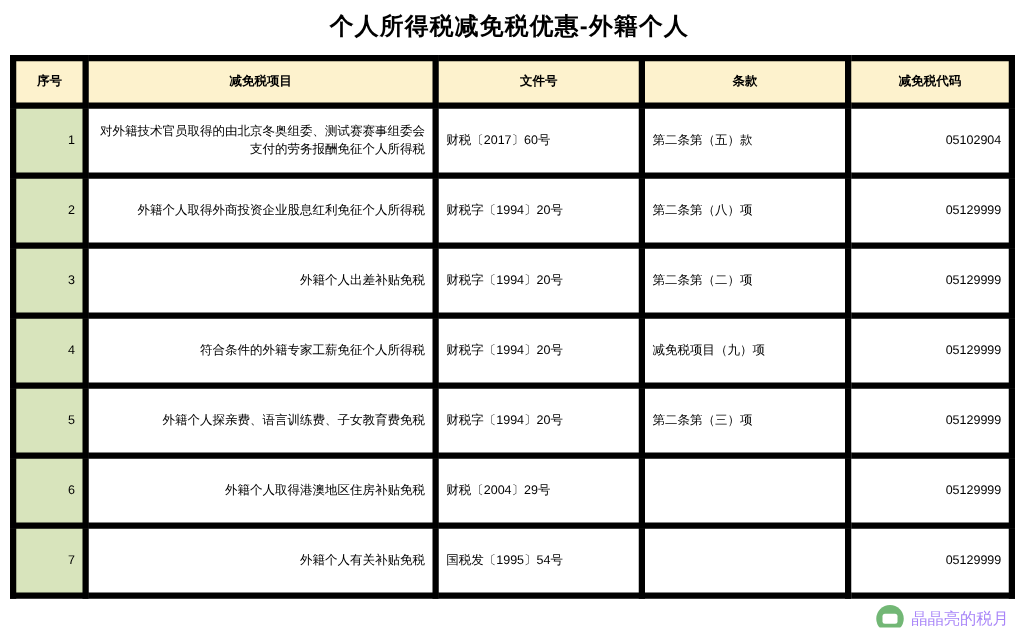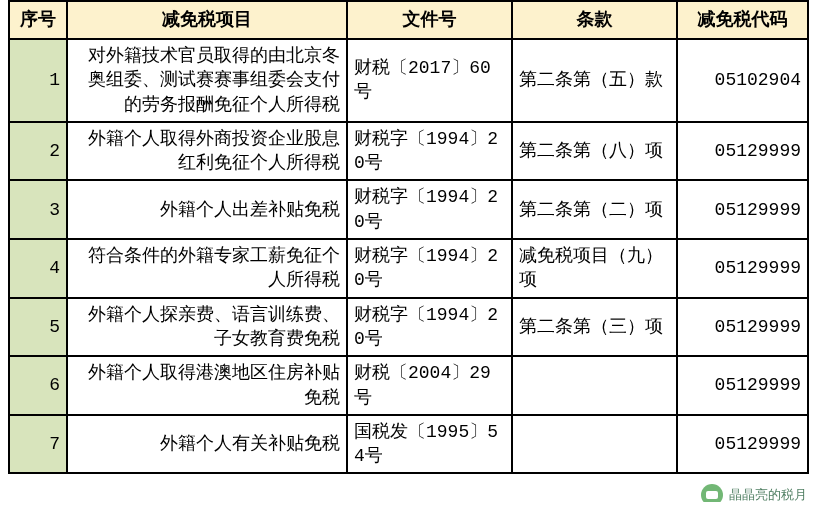--- a/index.html
+++ b/index.html
@@ -30,28 +30,27 @@
     color: #000;
   }
   table.sheet {
     border-collapse: collapse;
     table-layout: fixed;
     width: 799px;
     margin: 0 8px;
     background: #fff;
   }
   table.sheet td, table.sheet th {
-    border: 2px solid #000000;
+    border: 5px solid #000000;
     padding: 4px 6px;
-    font-size: 18px;
+    font-size: 10px;
     line-height: 1.35;
     vertical-align: middle;
     box-sizing: border-box;
     word-break: break-all;
-    font-family: Liberation Mono, monospace;
   }
   thead th {
     background: #fdf2cd;
     text-align: center;
     font-weight: bold;
     font-size: 16px;
     height: 38px;
     padding: 4px 2px;
   }
   .col-no    { width: 58px; }
@@ -103,34 +102,35 @@
   .wm-logo:before {
     content: "";
     position: absolute;
     left: 5px; top: 7px;
     width: 12px; height: 8px;
     border-radius: 2px;
     background: #fff;
   }
   .wm-text {
     font-size: 13px;
-    color: #14532d;
+    color: #8b5cf6;
   }
   .bottom-fade {
     position: absolute;
     left: 0; right: 0; bottom: 0;
     height: 8px;
     background: #ffffff;
   }
 </style>
 </head>
 <body>
 
 <div class="page">
 
+  <div class="title">个人所得税减免税优惠-外籍个人</div>
 
   <table class="sheet">
     <colgroup>
       <col class="col-no">
       <col class="col-item">
       <col class="col-doc">
       <col class="col-claus">
       <col class="col-code">
     </colgroup>
     <thead>

